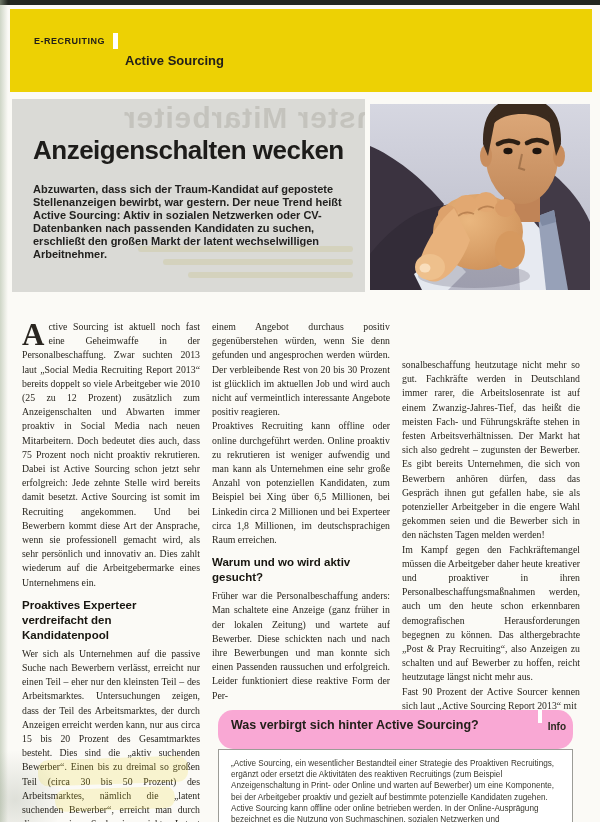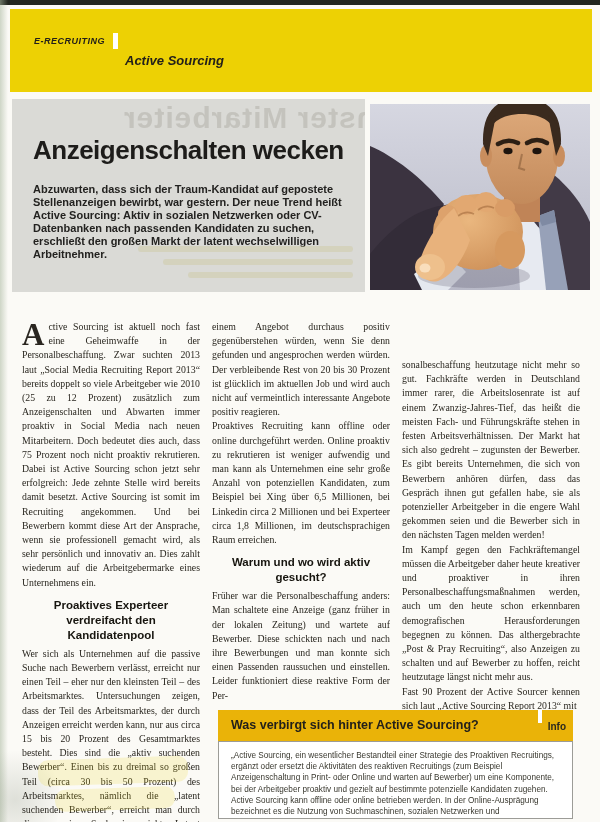--- a/index.html
+++ b/index.html
@@ -7,21 +7,21 @@
   #page{position:relative;width:600px;height:822px;margin:0 auto;background:#fbfaf6;overflow:hidden;}
 
   
   .scan-top{position:absolute;left:0;top:0;width:600px;height:5px;background:#22261e;}
   .scan-left{position:absolute;left:0;top:0;width:8px;height:822px;
     background:linear-gradient(to right,rgba(170,184,160,.55),rgba(170,184,160,0));}
   .scan-corner{position:absolute;left:-30px;top:745px;width:90px;height:110px;border-radius:50%;
     background:radial-gradient(circle,rgba(120,130,112,.22),rgba(120,130,112,0) 70%);}
 
   
-  .band{position:absolute;left:10px;top:9px;width:582px;height:83px;background:#edd104;font-style:italic;}
+  .band{position:absolute;left:10px;top:9px;width:582px;height:83px;background:#edd104;}
   .kicker{position:absolute;left:24px;top:23px;display:flex;align-items:center;height:18px;}
   .kicker .cat{font-size:9px;font-weight:bold;letter-spacing:.5px;color:#23201a;}
   .kicker .sep{display:inline-block;width:5px;height:16px;background:#ffffff;margin:0 7px 0 8px;}
   .kicker .topic{font-size:13px;font-weight:bold;color:#23201a;margin-top:38px;}
 
   
   .hero{position:absolute;left:12px;top:99px;width:353px;height:193px;background:#dadad6;overflow:hidden;}
   .ghost{position:absolute;right:-28px;top:2px;transform:scaleX(-1);font-weight:bold;font-size:30px;
     letter-spacing:1px;color:rgba(134,131,118,.26);white-space:nowrap;}
   .hero-title{position:absolute;left:21px;top:36px;font-size:26px;font-weight:bold;color:#1d1c1a;letter-spacing:-.5px;}
@@ -36,32 +36,32 @@
   .photo{position:absolute;left:370px;top:104px;width:220px;height:186px;overflow:hidden;}
 
   
   .col{position:absolute;top:320px;width:178px;overflow:hidden;
     font-family:"Liberation Serif",serif;font-size:9.8px;line-height:14.2px;color:#29261f;text-align:justify;}
   .col p{margin:0;}
   .col1{left:22px;height:502px;}
   .col2{left:212px;height:386px;}
   .col3{left:402px;height:382px;margin-top:38px;}
   .subhead{font-family:"Liberation Sans",sans-serif;font-size:11.5px;line-height:15px;font-weight:bold;
-    color:#17150f;text-align:center;margin:8px 0 4px 0;}
+    color:#17150f;text-align:left;margin:8px 0 4px 0;}
   .dropcap{float:left;font-family:"Liberation Serif",serif;font-weight:bold;font-size:31px;line-height:26px;
     padding:2px 4px 0 0;color:#2a2620;}
 
   
   .yellow-ghost{position:absolute;background:rgba(237,210,4,.16);border-radius:10px;transform:rotate(-2deg);}
   .yg1{left:38px;top:758px;width:150px;height:26px;}
   .yg2{left:55px;top:788px;width:120px;height:22px;}
 
   
   .infobox{position:absolute;left:218px;top:710px;width:355px;}
-  .infobar{position:relative;height:31px;background:#eab308;}
+  .infobar{position:relative;height:39px;background:#f9a8d4;border-radius:15px;}
   .infobar .title{position:absolute;left:13px;top:8px;font-size:12.5px;font-weight:bold;color:#23201a;}
   .infobar .tick{position:absolute;right:31px;top:0;width:4px;height:13px;background:#ffffff;}
   .infobar .tag{position:absolute;right:7px;top:11px;font-size:10px;font-weight:bold;color:#2b2a1f;}
   .infobody{box-sizing:border-box;height:78px;background:#ffffff;border:1px solid #9c9c97;
     padding:8px 12px;font-size:8.2px;line-height:11.2px;color:#39382f;overflow:hidden;}
 </style>
 </head>
 <body>
 
 <div id="page">
@@ -153,21 +153,21 @@
   <div class="col col1">
     <p><span class="dropcap">A</span><span>ctive Sourcing ist aktuell noch fast eine Geheimwaffe in der Personalbeschaffung. Zwar suchten 2013 laut „Social Media Recruiting Report 2013“ bereits doppelt so viele Arbeitgeber wie 2010 (25 zu 12 Prozent) zusätzlich zum Anzeigenschalten und Abwarten immer proaktiv in Social Media nach neuen Mitarbeitern. Doch bedeutet dies auch, dass 75 Prozent noch nicht proaktiv rekrutieren. Dabei ist Active Sourcing schon jetzt sehr erfolgreich: Jede zehnte Stelle wird bereits damit besetzt. Active Sourcing ist somit im Recruiting angekommen. Und bei Bewerbern kommt diese Art der Ansprache, wenn sie professionell gemacht wird, als sehr persönlich und innovativ an. Dies zahlt wiederum auf die Arbeitgebermarke eines Unternehmens ein.</span></p>
     <div class="subhead">Proaktives Experteer verdreifacht den Kandidatenpool</div>
     <p>Wer sich als Unternehmen auf die passive Suche nach Bewerbern verlässt, erreicht nur einen Teil – eher nur den kleinsten Teil – des Arbeitsmarktes. Untersuchungen zeigen, dass der Teil des Arbeitsmarktes, der durch Anzeigen erreicht werden kann, nur aus circa 15 bis 20 Prozent des Gesamtmarktes besteht. Dies sind die „aktiv suchenden Bewerber“. Einen bis zu dreimal so großen Teil (circa 30 bis 50 Prozent) des Arbeitsmarktes, nämlich die „latent suchenden Bewerber“, erreicht man durch diese passive Suchweise nicht. Latent suchende Bewerber zeichnen sich dadurch aus, dass sie</p>
   </div>
 
   <div class="col col2">
     <p>einem Angebot durchaus positiv gegenüberstehen würden, wenn Sie denn gefunden und angesprochen werden würden. Der verbleibende Rest von 20 bis 30 Prozent ist glücklich im aktuellen Job und wird auch nicht auf vermeintlich interessante Angebote positiv reagieren.</p>
     <p>Proaktives Recruiting kann offline oder online durchgeführt werden. Online proaktiv zu rekrutieren ist weniger aufwendig und man kann als Unternehmen eine sehr große Anzahl von potenziellen Kandidaten, zum Beispiel bei Xing über 6,5 Millionen, bei Linkedin circa 2 Millionen und bei Experteer circa 1,8 Millionen, im deutschsprachigen Raum erreichen.</p>
     <div class="subhead">Warum und wo wird aktiv gesucht?</div>
-    <p>Früher war die Personalbeschaffung anders: Man schaltete eine Anzeige (ganz früher in der lokalen Zeitung) und wartete auf Bewerber. Diese schickten nach und nach ihre Bewerbungen und man konnte sich einen Passenden raussuchen und einstellen. Leider funktioniert diese reaktive Form der Per-</p>
+    <p>Früher war die Personalbeschaffung anders: Man schaltete eine Anzeige (ganz früher in der lokalen Zeitung) und wartete auf Bewerber. Diese schickten nach und nach ihre Bewerbungen und man konnte sich einen Passenden raussuchen und erfolgreich. Leider funktioniert diese reaktive Form der Per-</p>
   </div>
 
   <div class="col col3">
     <p>sonalbeschaffung heutzutage nicht mehr so gut. Fachkräfte werden in Deutschland immer rarer, die Arbeitslosenrate ist auf einem Zwanzig-Jahres-Tief, das heißt die meisten Fach- und Führungskräfte stehen in festen Arbeitsverhältnissen. Der Markt hat sich also gedreht – zugunsten der Bewerber. Es gibt bereits Unternehmen, die sich von Bewerbern anhören dürfen, dass das Gespräch ihnen gut gefallen habe, sie als potenzieller Arbeitgeber in die engere Wahl gekommen seien und die Bewerber sich in den nächsten Tagen melden werden!</p>
     <p>Im Kampf gegen den Fachkräftemangel müssen die Arbeitgeber daher heute kreativer und proaktiver in ihren Personalbeschaffungsmaßnahmen werden, auch um den heute schon erkennbaren demografischen Herausforderungen begegnen zu können. Das althergebrachte „Post &amp; Pray Recruiting“, also Anzeigen zu schalten und auf Bewerber zu hoffen, reicht heutzutage längst nicht mehr aus.</p>
     <p>Fast 90 Prozent der Active Sourcer kennen sich laut „Active Sourcing Report 2013“ mit</p>
   </div>
 
   <div class="yellow-ghost yg1"></div>
   <div class="yellow-ghost yg2"></div>

